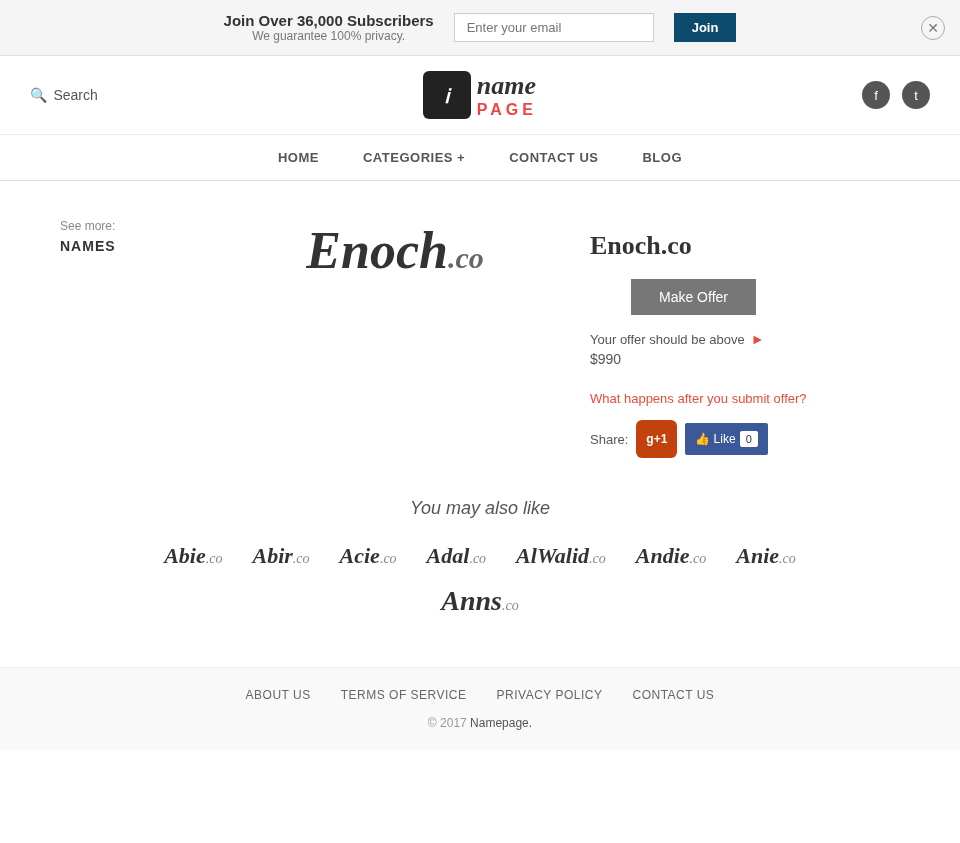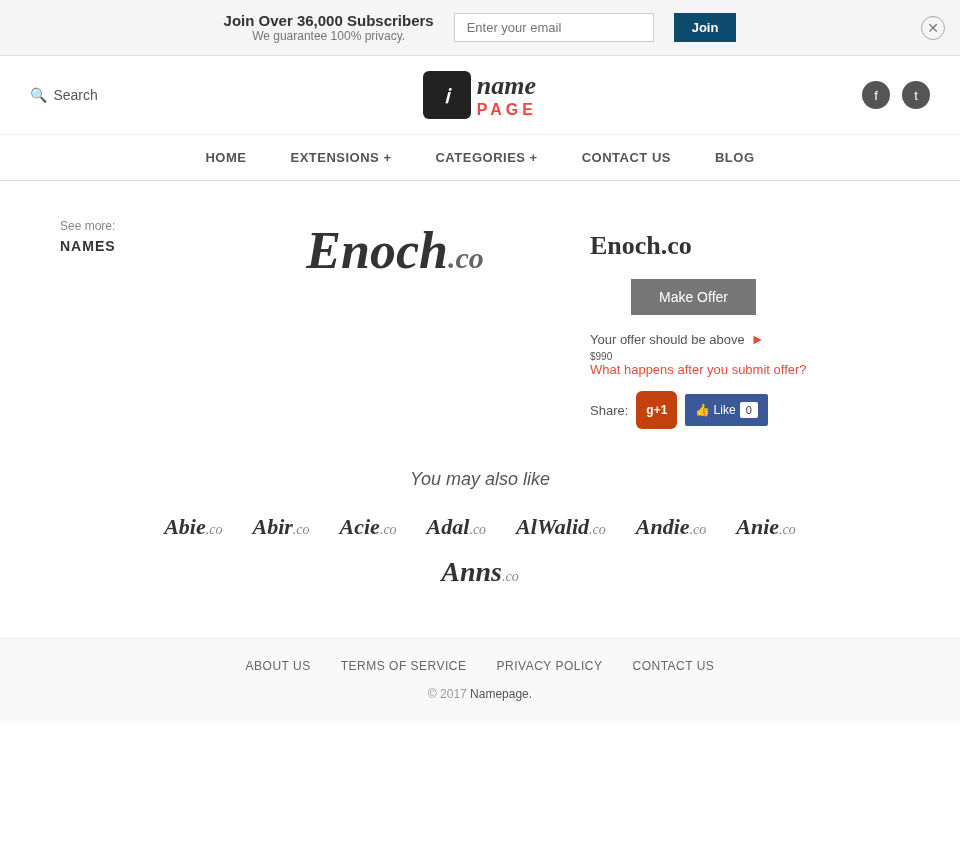--- a/index.html
+++ b/index.html
@@ -195,23 +195,23 @@
     .offer-hint {
       display: flex;
       align-items: center;
       gap: 6px;
       font-size: 13px;
       color: #555;
       margin-bottom: 4px;
     }
     .offer-hint-arrow { color: #e74c3c; font-size: 14px; }
     .offer-price {
-      font-size: 10px;
-      color: #555;
-      margin-bottom: 0;
+      font-size: 14px;
+      color: #555;
+      margin-bottom: 24px;
     }
     .offer-link {
       font-size: 13px;
       color: #e74c3c;
       text-decoration: none;
       display: block;
       margin-bottom: 14px;
     }
     .share-row {
       display: flex;
@@ -341,21 +341,20 @@
     </div>
   </div>
   <div class="social-icons">
     <a class="social-icon" href="#">f</a>
     <a class="social-icon" href="#">t</a>
   </div>
 </div>
 
 <nav class="nav">
   <a class="nav-item" href="#">HOME</a>
-  <a class="nav-item" href="#">EXTENSIONS +</a>
   <a class="nav-item" href="#">CATEGORIES +</a>
   <a class="nav-item" href="#">CONTACT US</a>
   <a class="nav-item" href="#">BLOG</a>
 </nav>
 
 <div class="content">
 
   <div class="sidebar">
     <div class="see-more-label">See more:</div>
     <a class="see-more-link" href="#">NAMES</a>

